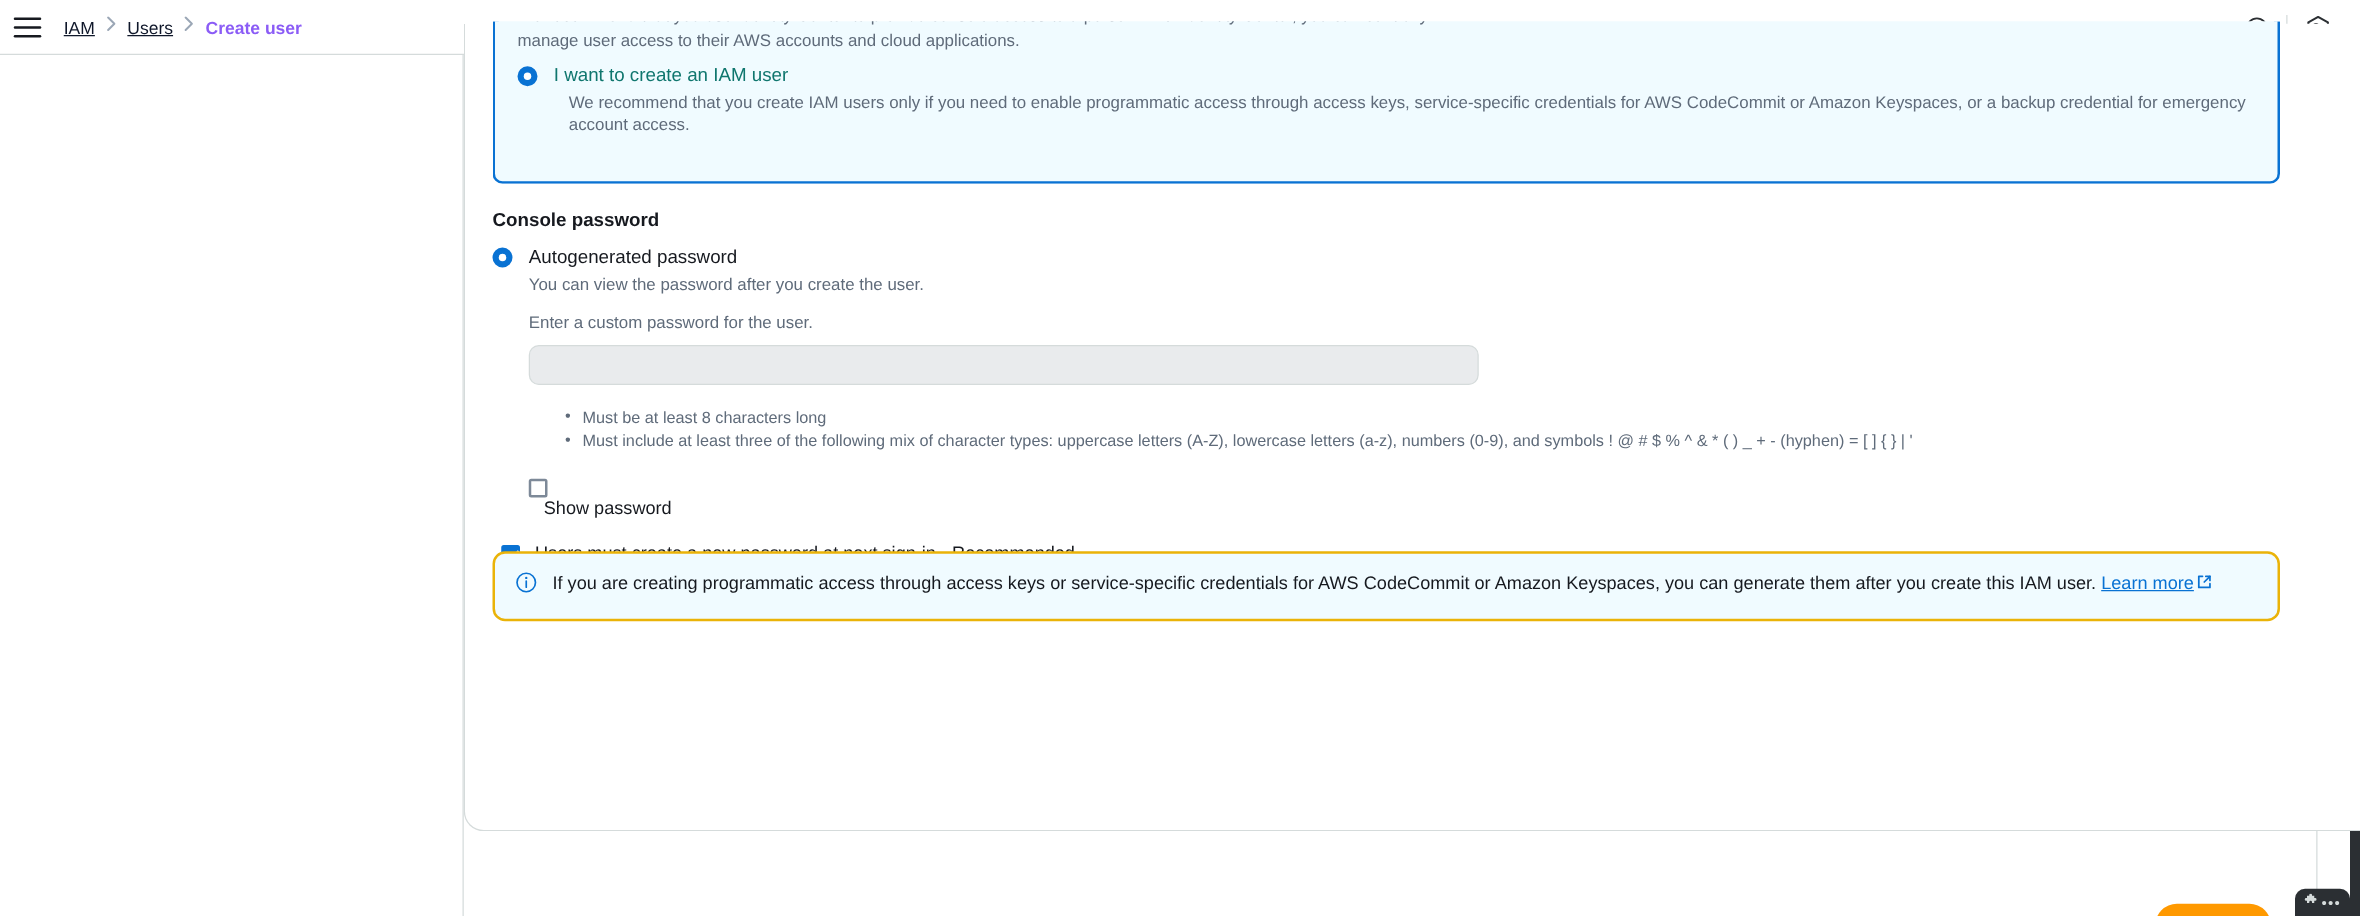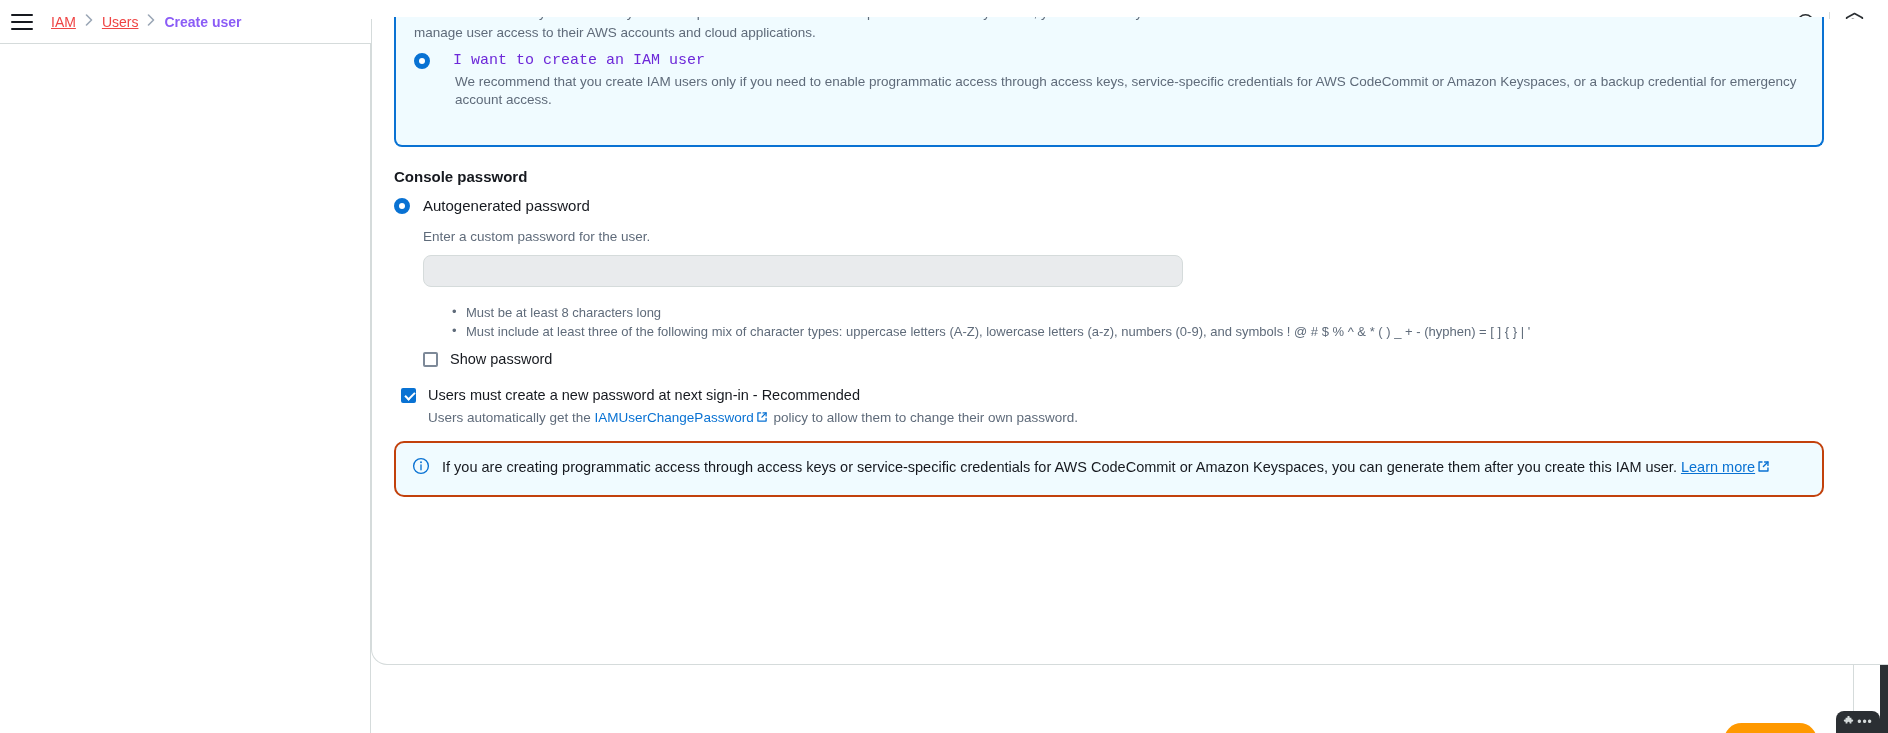--- a/index.html
+++ b/index.html
@@ -20,21 +20,21 @@
   }
   .hamburger {
     width: 22px; height: 16px; margin-left: 11px; margin-right: 18px;
     display: flex; flex-direction: column; justify-content: space-between;
     cursor: pointer;
   }
   .hamburger span { display: block; height: 2px; background: #16191f; border-radius: 1px; }
 
   .breadcrumb { display: flex; align-items: center; font-size: 14px; }
   .bc-link {
-    color: #ef4444; text-decoration: underline; cursor: pointer;
+    color: #0f172a; text-decoration: underline; cursor: pointer;
     font-size: 14px; line-height: 20px;
   }
   .bc-sep {
     color: #9ba7b6; margin: 0 9px; font-size: 15px; line-height: 1;
     display: inline-block; transform: translateY(-1px);
   }
   .bc-current { color: #8b5cf6; font-weight: 700; font-size: 14px; }
 
   .topbar-right {
     position: absolute; right: 14px; top: 0; height: 44px;
@@ -89,21 +89,21 @@
     white-space: nowrap; overflow: hidden;
   }
   .idpanel-line2 {
     position: absolute; top: 6px; left: 18px; width: 1390px;
     color: #5f6b7a; font-size: 13.5px; line-height: 20px;
   }
   .idpanel-radio-row {
     position: absolute; top: 34px; left: 18px; display: flex; align-items: flex-start;
   }
   .idpanel-radio-label {
-    font-size: 15px; color: #6d28d9; line-height: 20px; margin-left: 23px; font-family: Liberation Mono, monospace;
+    font-size: 15px; color: #0f766e; line-height: 20px; margin-left: 13px;
   }
   .idpanel-desc {
     position: absolute; top: 56px; left: 59px; width: 1360px;
     color: #5f6b7a; font-size: 13.5px; line-height: 18px;
   }
 
   
   .radio {
     width: 16px; height: 16px; border-radius: 50%;
     border: 2px solid #7d8998; background: #ffffff;
@@ -155,38 +155,38 @@
 
   .req-list { margin-left: 58px; margin-top: 16px; }
   .req-item {
     font-size: 13px; color: #5f6b7a; line-height: 19px;
     position: relative; padding-left: 14px; white-space: nowrap;
   }
   .req-item::before {
     content: "•"; position: absolute; left: 0; top: -1px; color: #5f6b7a; font-size: 13px;
   }
 
-  .showpw-row { display: flex; align-items: flex-start; margin-left: 29px; margin-top: 9px; }
+  .showpw-row { display: flex; align-items: flex-start; margin-left: 29px; margin-top: 19px; flex-direction: column; }
   .showpw-label { font-size: 14.5px; color: #16191f; line-height: 19px; margin-left: 12px; }
 
   .newpw-row { display: flex; align-items: flex-start; margin-left: 7px; margin-top: 17px; }
   .newpw-label { font-size: 14.5px; color: #16191f; line-height: 19px; margin-left: 12px; }
   .newpw-desc {
     font-size: 13.5px; color: #5f6b7a; line-height: 18px;
     margin-left: 34px; margin-top: 4px;
   }
   .inline-link {
     color: #0972d3; text-decoration: none; cursor: pointer;
   }
   .ext-ico { display: inline-block; vertical-align: -1px; margin: 0 2px; }
 
   
   .alert {
     position: absolute; left: 22px; top: 422px; width: 1430px;
-    background: #f0fbff; border: 2px solid #c2410c; border-radius: 10px;
+    background: #f0fbff; border: 2px solid #eab308; border-radius: 10px;
     padding: 12px 16px 14px 16px;
     display: flex; align-items: flex-start;
   }
   .alert-ico { flex: 0 0 18px; margin-top: 2px; margin-right: 12px; }
   .alert-text { font-size: 14.5px; color: #16191f; line-height: 25px; }
   .alert-link {
     color: #0972d3; text-decoration: underline; cursor: pointer;
   }
 
   
@@ -277,20 +277,21 @@
       <div class="idpanel-desc">We recommend that you create IAM users only if you need to enable programmatic access through access keys, service-specific credentials for AWS CodeCommit or Amazon Keyspaces, or a backup credential for emergency account access.</div>
     </div>
 
     <div class="section">
       <div class="section-title">Console password</div>
 
       <div class="opt-row">
         <div class="radio checked"></div>
         <span class="opt-label">Autogenerated password</span>
       </div>
+      <div class="opt-desc">You can view the password after you create the user.</div>
 
       <div class="gap-14"></div>
 
       <div class="opt-desc">Enter a custom password for the user.</div>
 
       <input class="pw-input" type="password" disabled="" placeholder="" style="">
 
       <div class="req-list">
         <div class="req-item">Must be at least 8 characters long</div>
         <div class="req-item">Must include at least three of the following mix of character types: uppercase letters (A-Z), lowercase letters (a-z), numbers (0-9), and symbols ! @ # $ % ^ &amp; * ( ) _ + - (hyphen) = [ ] { } | '</div>

